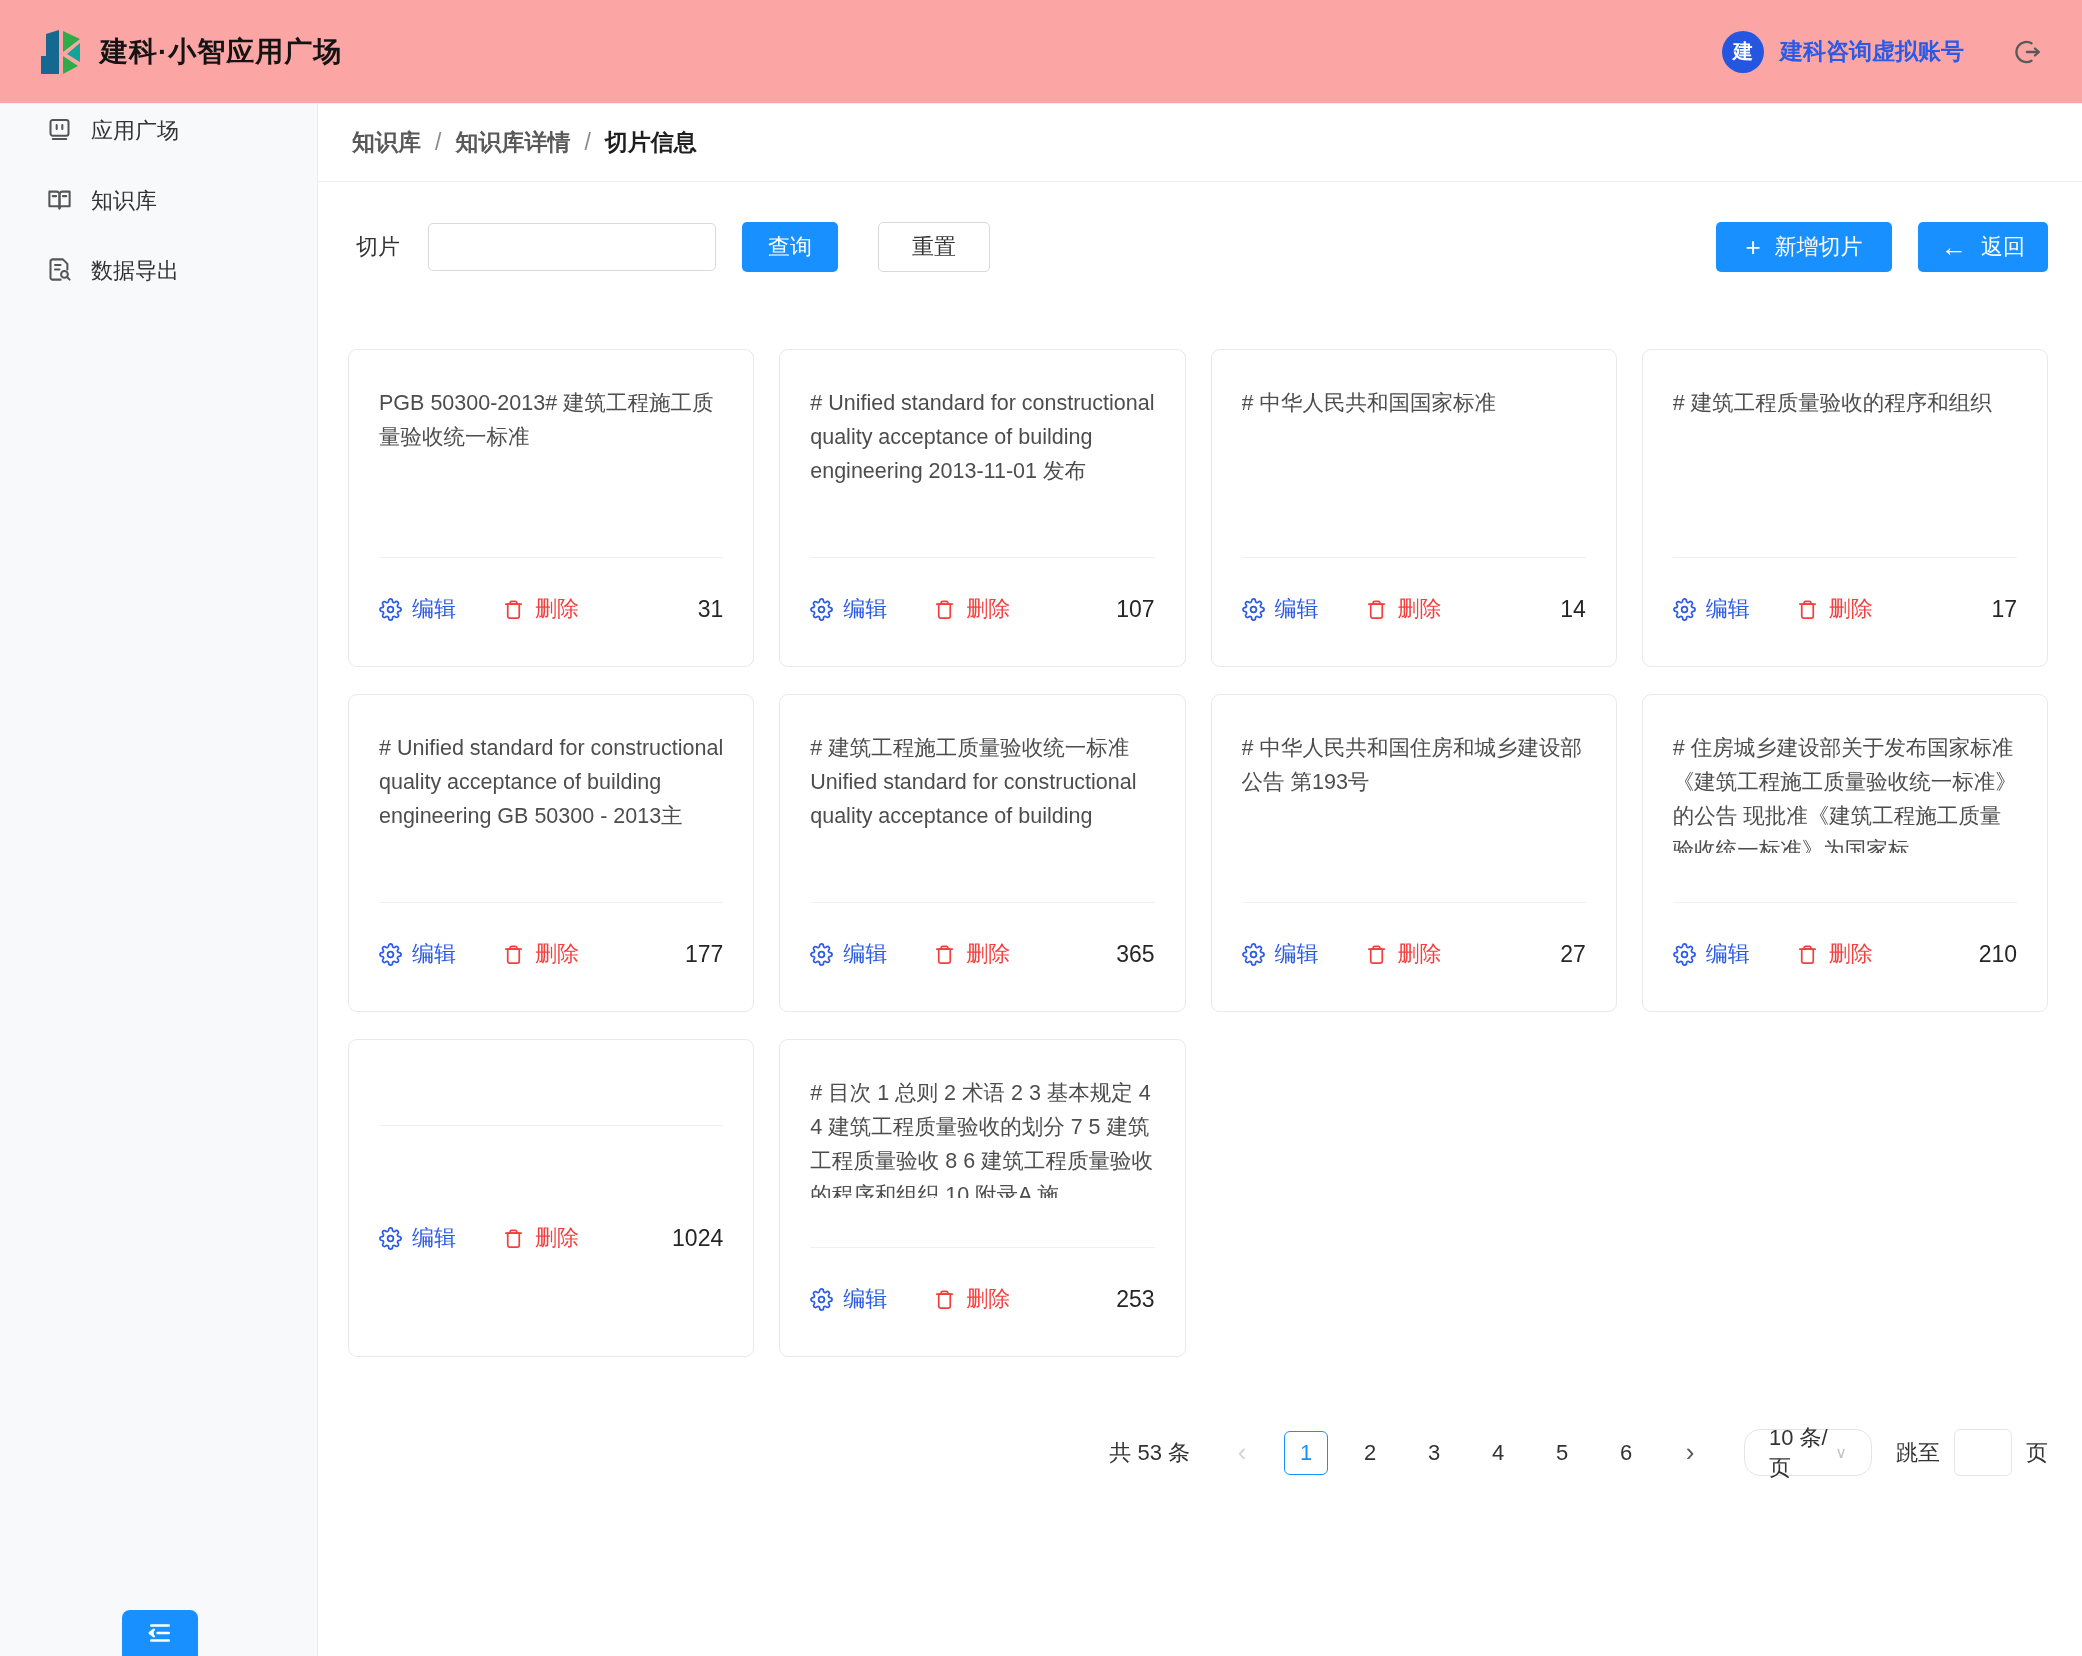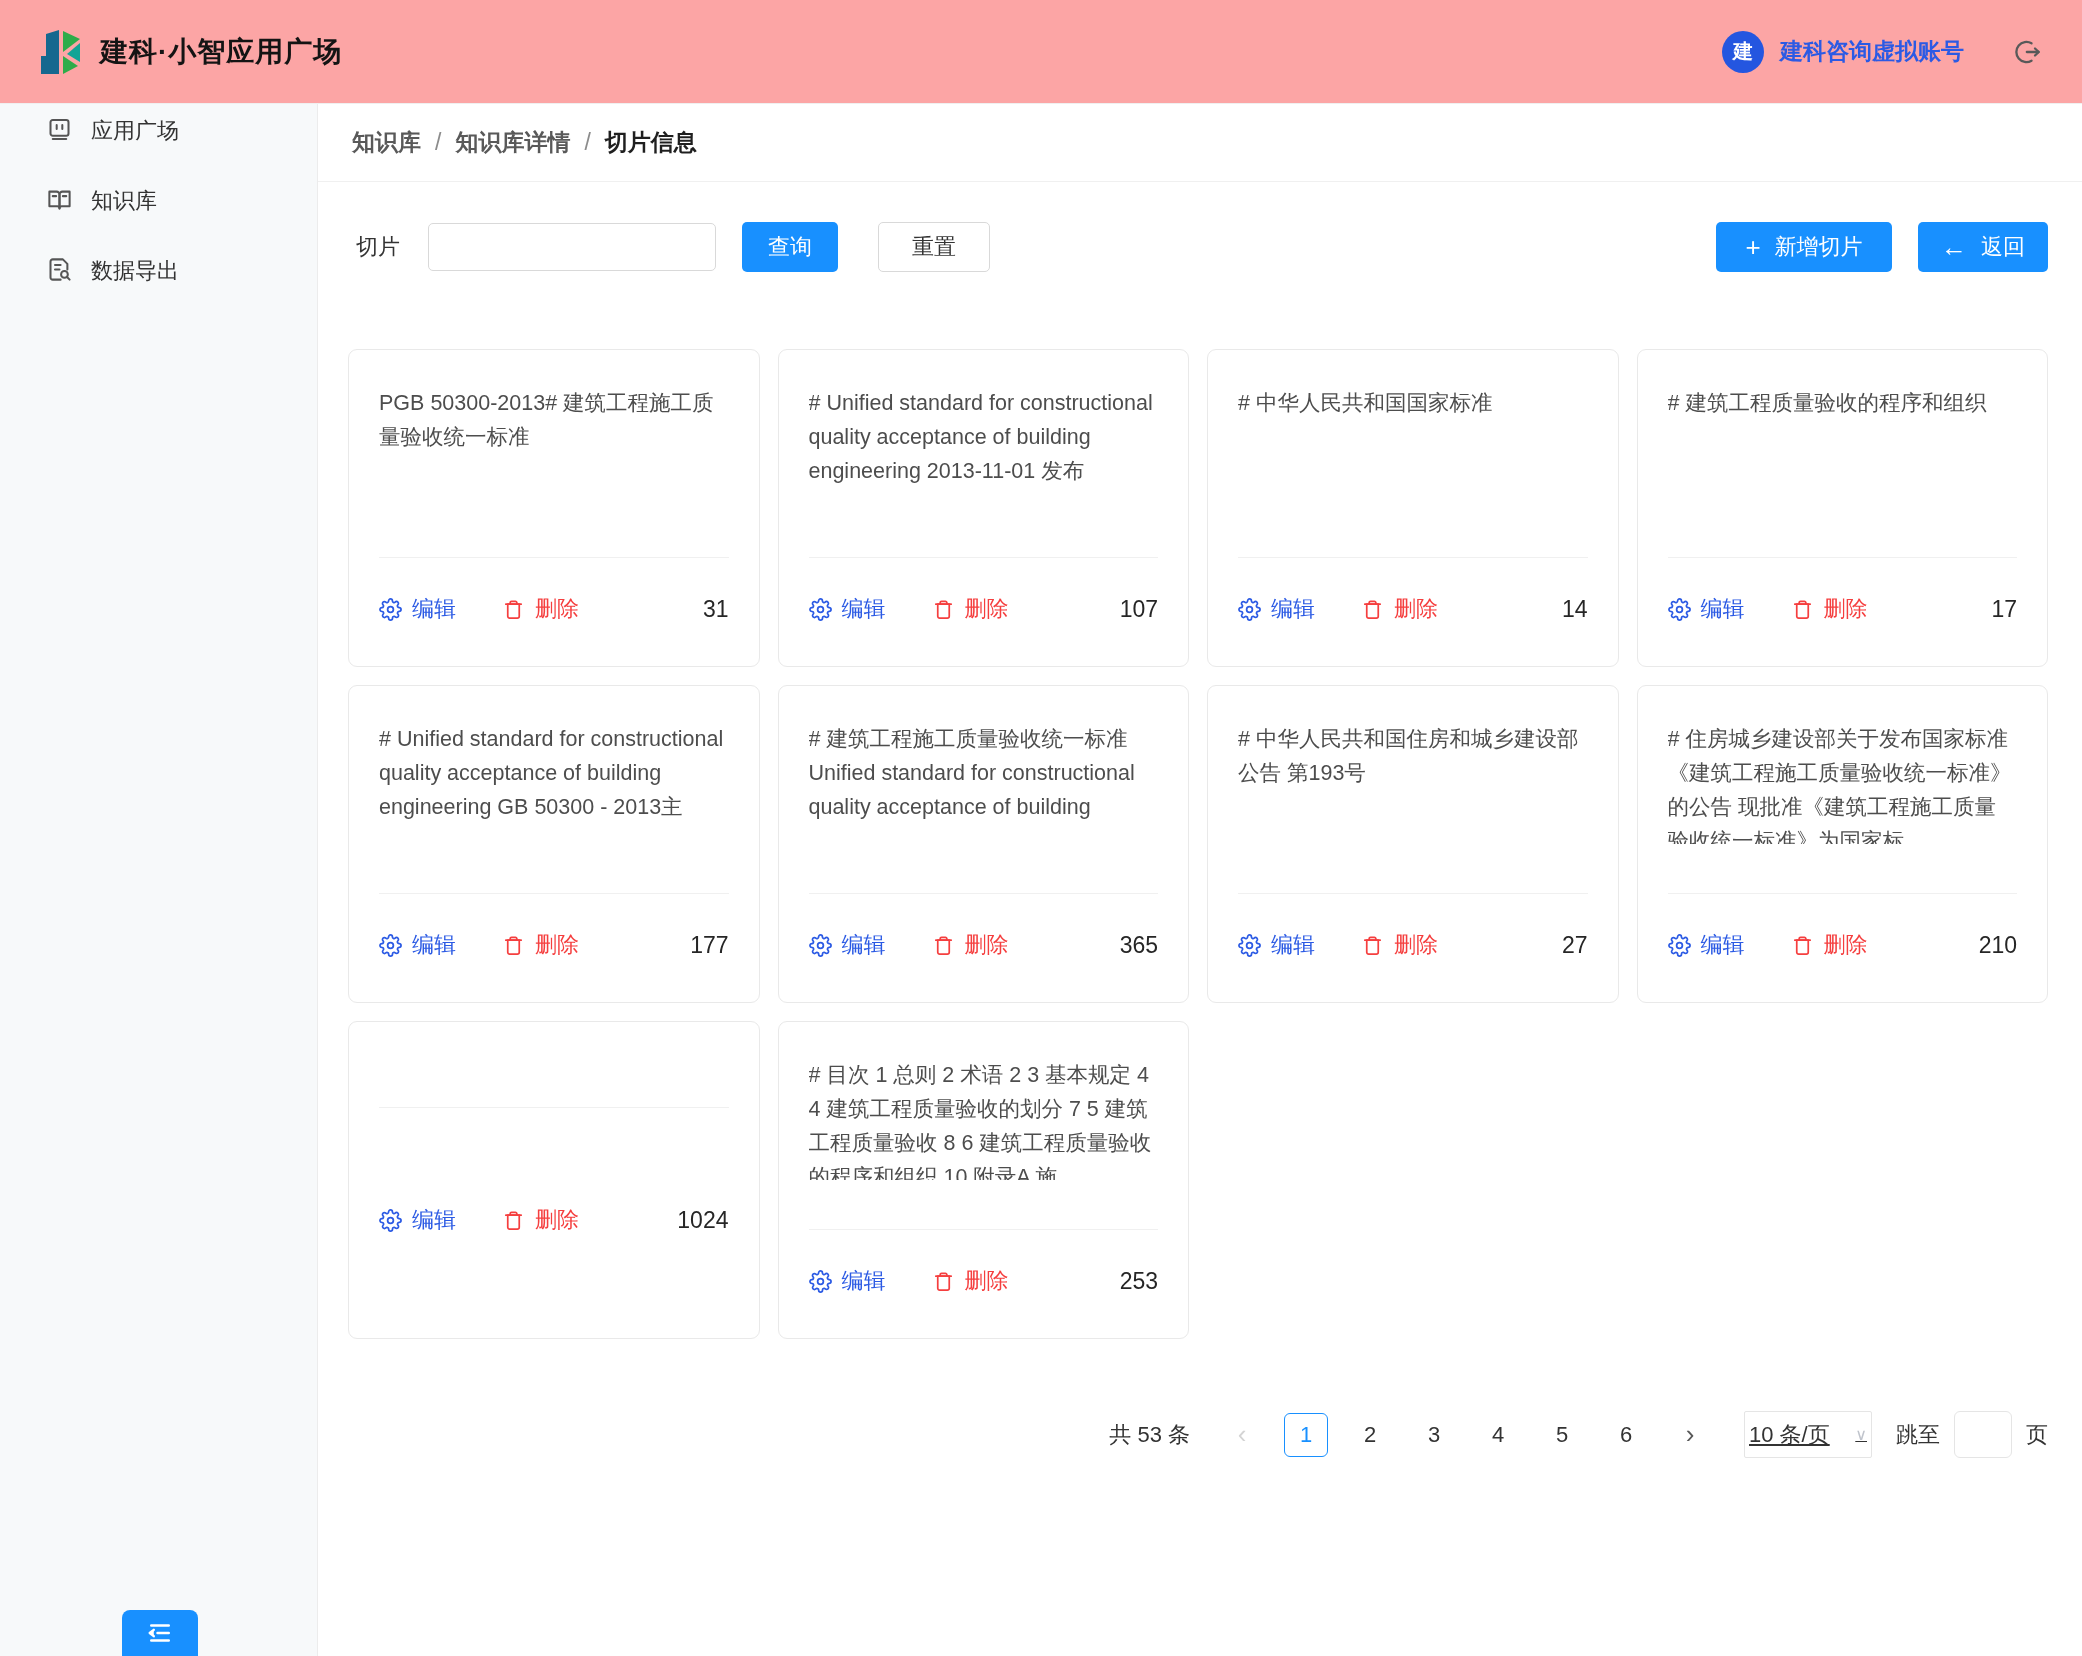--- a/index.html
+++ b/index.html
@@ -35,40 +35,40 @@
   .btn-primary { background:#1890ff; color:#fff; }
   .btn-plain { background:#fff; color:#333; border-color:#d9d9d9; }
   .btn-query { width:96px; margin-left:26px; }
   .btn-reset { width:112px; margin-left:40px; }
   .toolbar-right { margin-left:auto; display:flex; align-items:center; gap:26px; }
   .btn-add { width:176px; gap:14px; }
   .btn-back { width:130px; gap:14px; }
   .btn-glyph { font-size:26px; line-height:1; }
 
   
-  .grid { display:grid; grid-template-columns:repeat(4,1fr); column-gap:25px; row-gap:27px; padding:9px 34px 0 30px; margin-top:68px;gap:18px; }
+  .grid { display:grid; grid-template-columns:repeat(4,1fr); column-gap:25px; row-gap:27px; padding:9px 34px 0 30px; margin-top:68px; }
   .card { height:318px; background:#fff; border:1px solid #e9e9e9; border-radius:9px; padding:36px 30px 0 30px; display:flex; flex-direction:column; }
   .card-text { font-size:21.5px; line-height:34px; color:#4d4d4d; height:122px; overflow:hidden; word-break:break-word; }
   .card-divider { margin-top:49px; border-top:1px solid #f0f0f0; }
   .card-footer { flex:1; display:flex; align-items:center; padding-bottom:6px; }
   .action { display:flex; align-items:center; gap:10px; font-size:22px; cursor:pointer; }
   .action .aicn { width:23px; height:23px; }
   .action-edit { color:#2b5ae4; }
   .action-delete { color:#f53f3f; margin-left:46px; }
   .card-count { margin-left:auto; font-size:23px; color:#262626; }
 
   
   .pagination { display:flex; align-items:center; justify-content:flex-end; margin:72px 34px 0 0; font-size:22px; color:#333; }
   .pg-total { margin-right:20px; }
   .pg-box { min-width:44px; height:44px; display:flex; align-items:center; justify-content:center; border-radius:6px; margin:0 10px; cursor:pointer; }
   .pg-arrow-prev { color:#d4d4d4; font-size:26px; }
   .pg-arrow-next { color:#595959; font-size:26px; }
   .pg-num { color:#333; }
   .pg-num.active { border:1px solid #1890ff; color:#1890ff; background:#fff; }
-  .pg-size { margin-left:22px; width:128px; height:47px; border:1px solid #e5e5e5; border-radius:2px; display:flex; align-items:center; padding:0 4px; cursor:pointer; background:#fff;text-decoration:underline; }
+  .pg-size { margin-left:22px; width:128px; height:47px; border:1px solid #e5e5e5; border-radius:16px; display:flex; align-items:center; padding:0 24px; cursor:pointer; background:#fff; }
   .pg-size .chev { margin-left:auto; color:#c0c4cc; font-size:16px; }
   .pg-jump-label { margin-left:24px; }
   .pg-jump-input { width:58px; height:47px; border:1px solid #e5e5e5; border-radius:6px; margin:0 14px; outline:none; text-align:center; font-size:20px; }
 
   svg { display:block; }
 </style>
 </head>
 <body>
 
 <div class="page">

